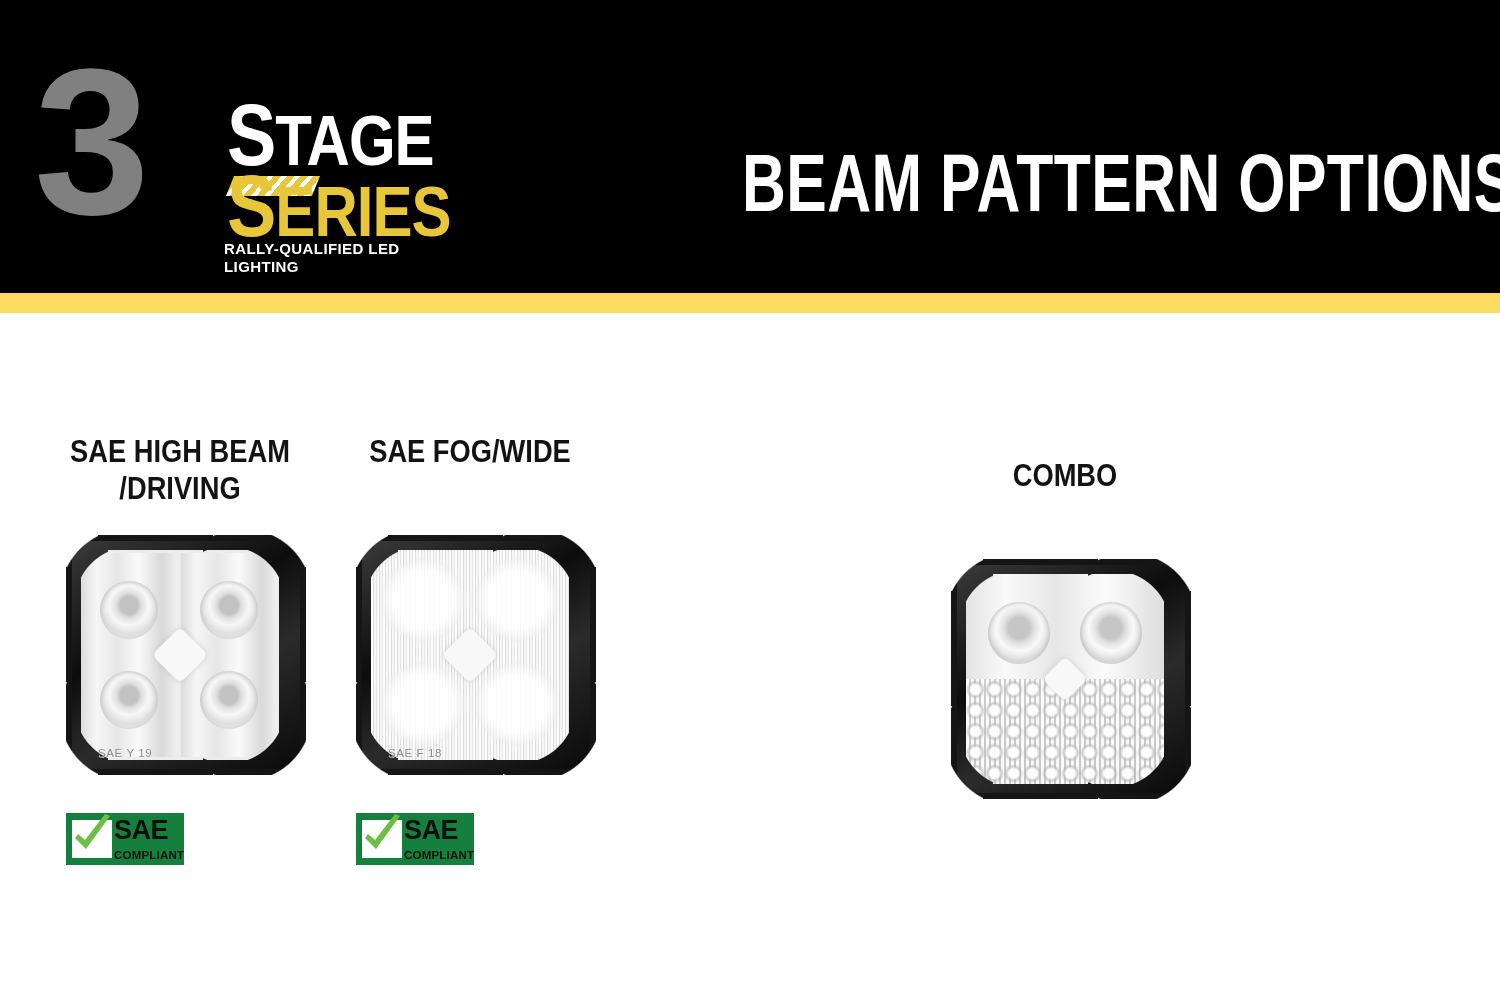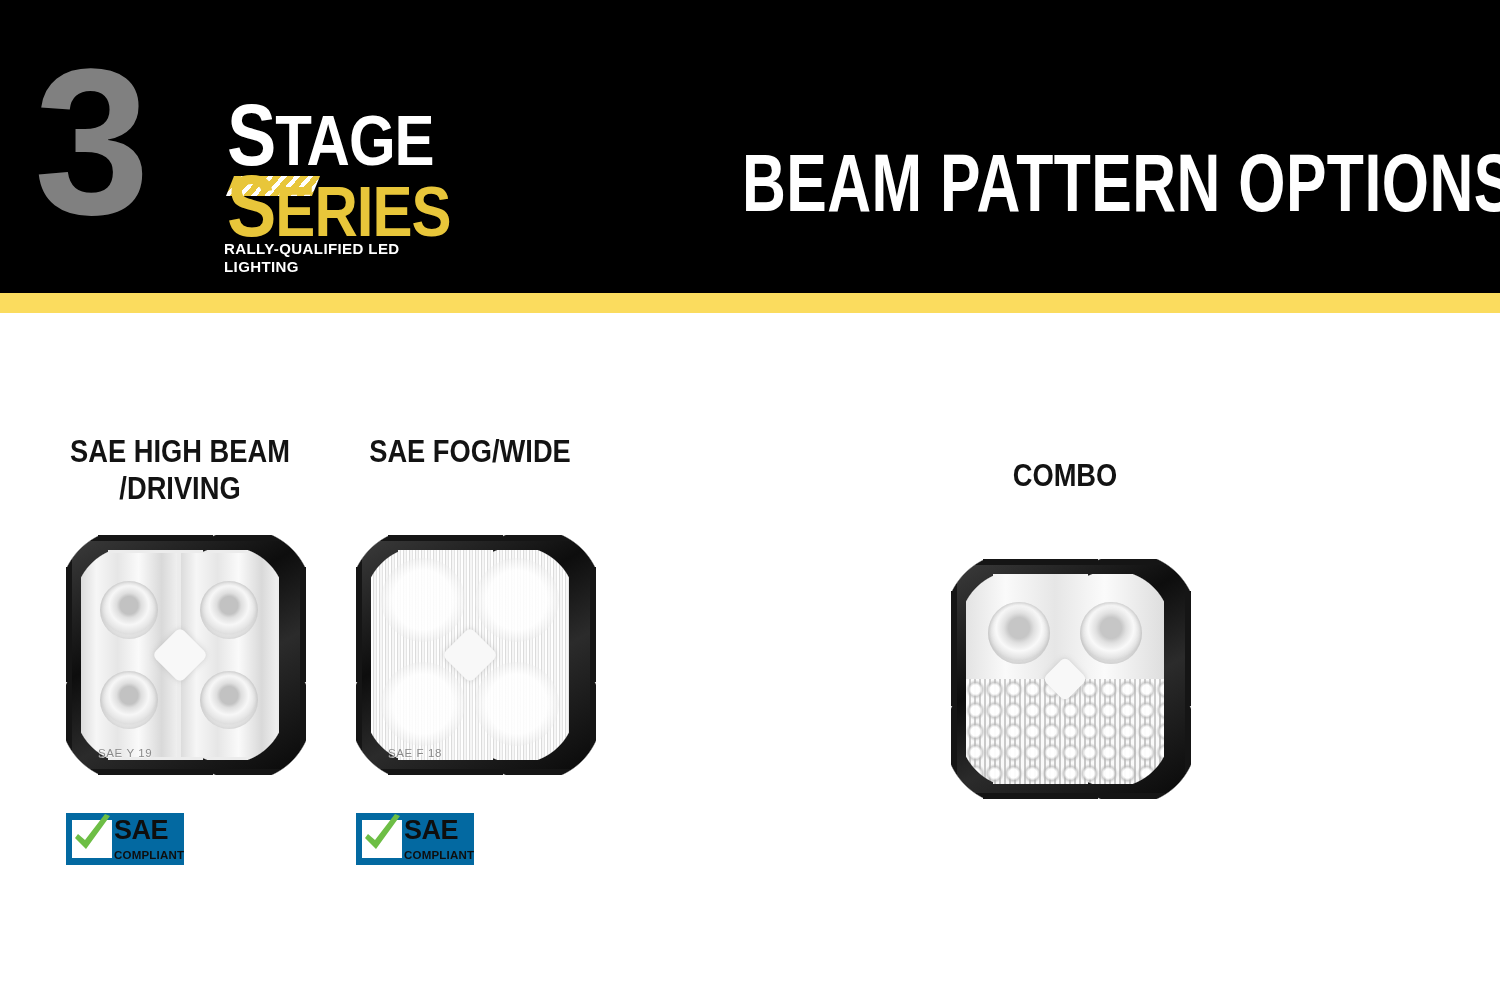--- a/index.html
+++ b/index.html
@@ -256,21 +256,21 @@
     font-size:11.5px;
     letter-spacing:0.6px;
     font-family:"Liberation Sans",sans-serif;
     text-shadow:0 1px 0 rgba(255,255,255,0.7);
   }
 
   
   .sae-badge{
     position:absolute;top:500px;left:26px;
     width:118px;height:52px;
-    background:#0369a1;
+    background:#15803d;
     display:flex;align-items:center;
   }
   .sae-check-box{
     width:40px;height:38px;margin-left:6px;
     background:#ffffff;
     position:relative;
     flex:none;
   }
   .sae-check{
     position:absolute;left:-3px;top:-7px;

